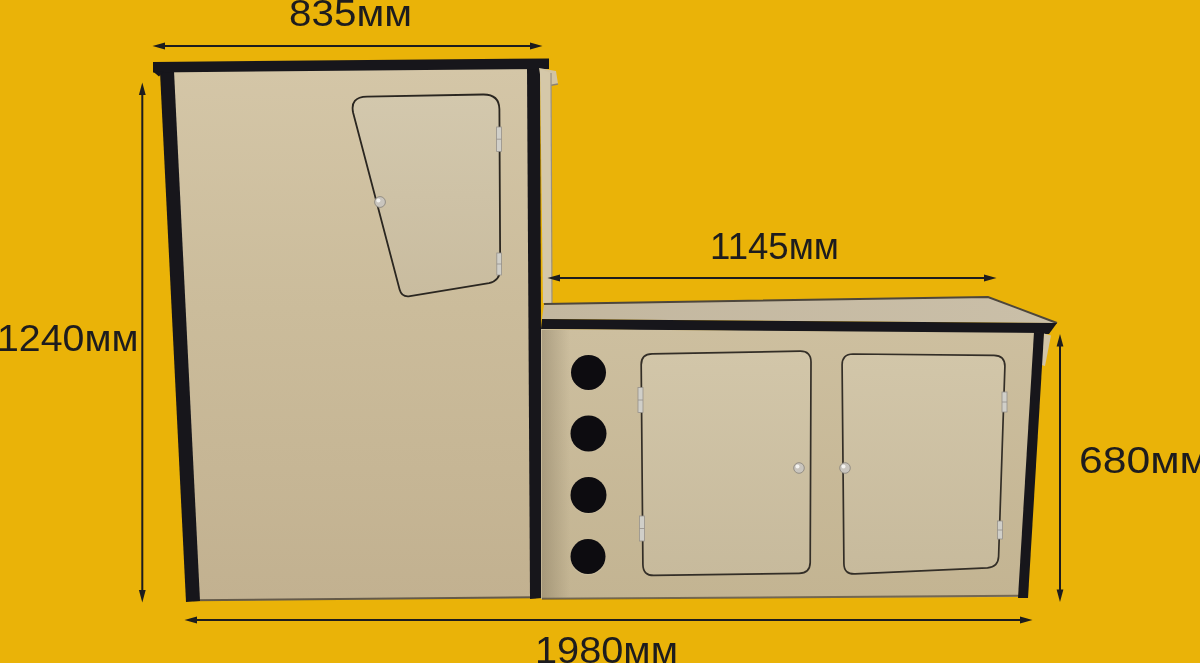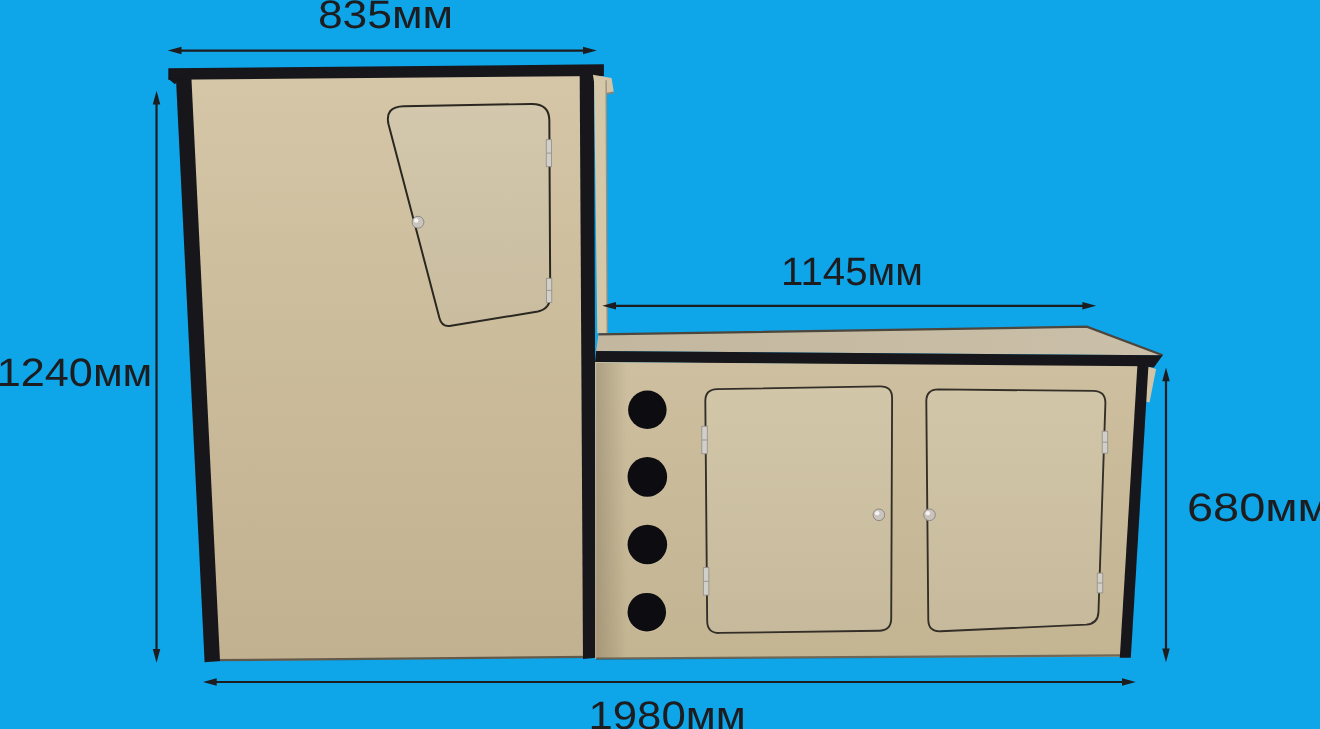--- a/index.html
+++ b/index.html
@@ -1,16 +1,16 @@
 <!DOCTYPE html>
 <html><head>
 <meta charset="utf-8">
 <style>
   html,body{margin:0;padding:0;background:#ffffff;}
-  #stage{width:1200px;height:663px;position:relative;overflow:hidden;background:#0ea5e9;}
+  #stage{width:1200px;height:663px;position:relative;overflow:hidden;background:#eab308;}
   svg{display:block;}
   text{font-family:"Liberation Sans", sans-serif;fill:#1d1c1e;}
 </style>
 </head>
 <body>
 <div id="stage">
 <svg width="1200" height="663" viewBox="0 0 1200 663">
   <defs>
     <linearGradient id="gTall" x1="0" y1="0" x2="0" y2="1">
       <stop offset="0" stop-color="#d4c6a7"></stop>

